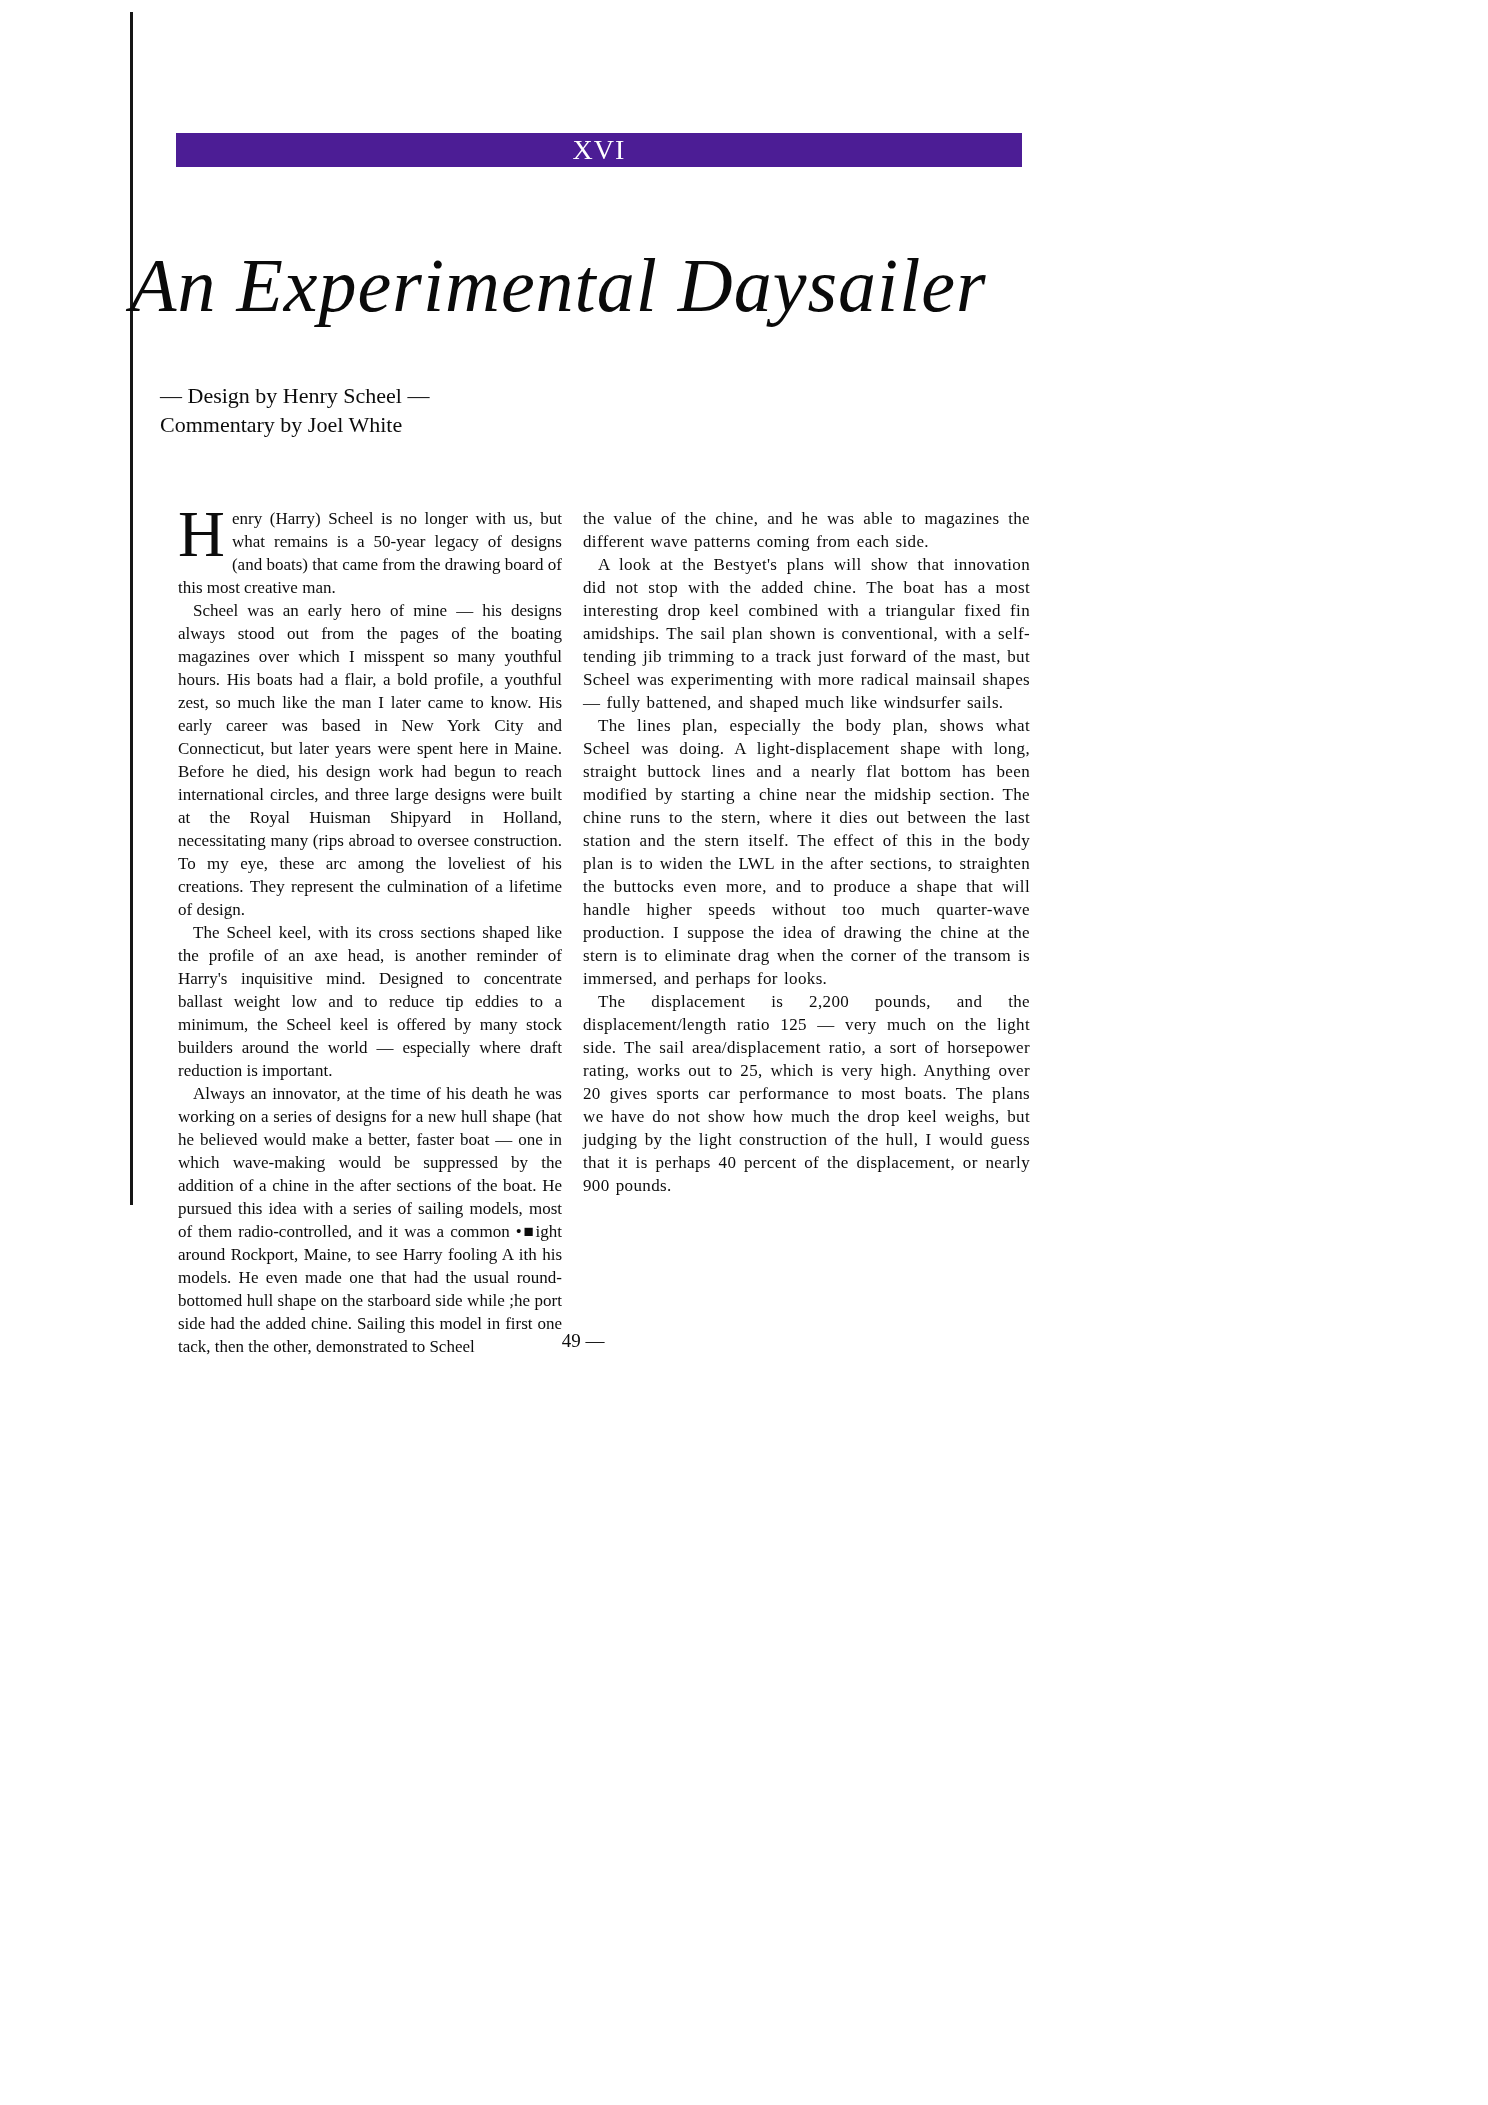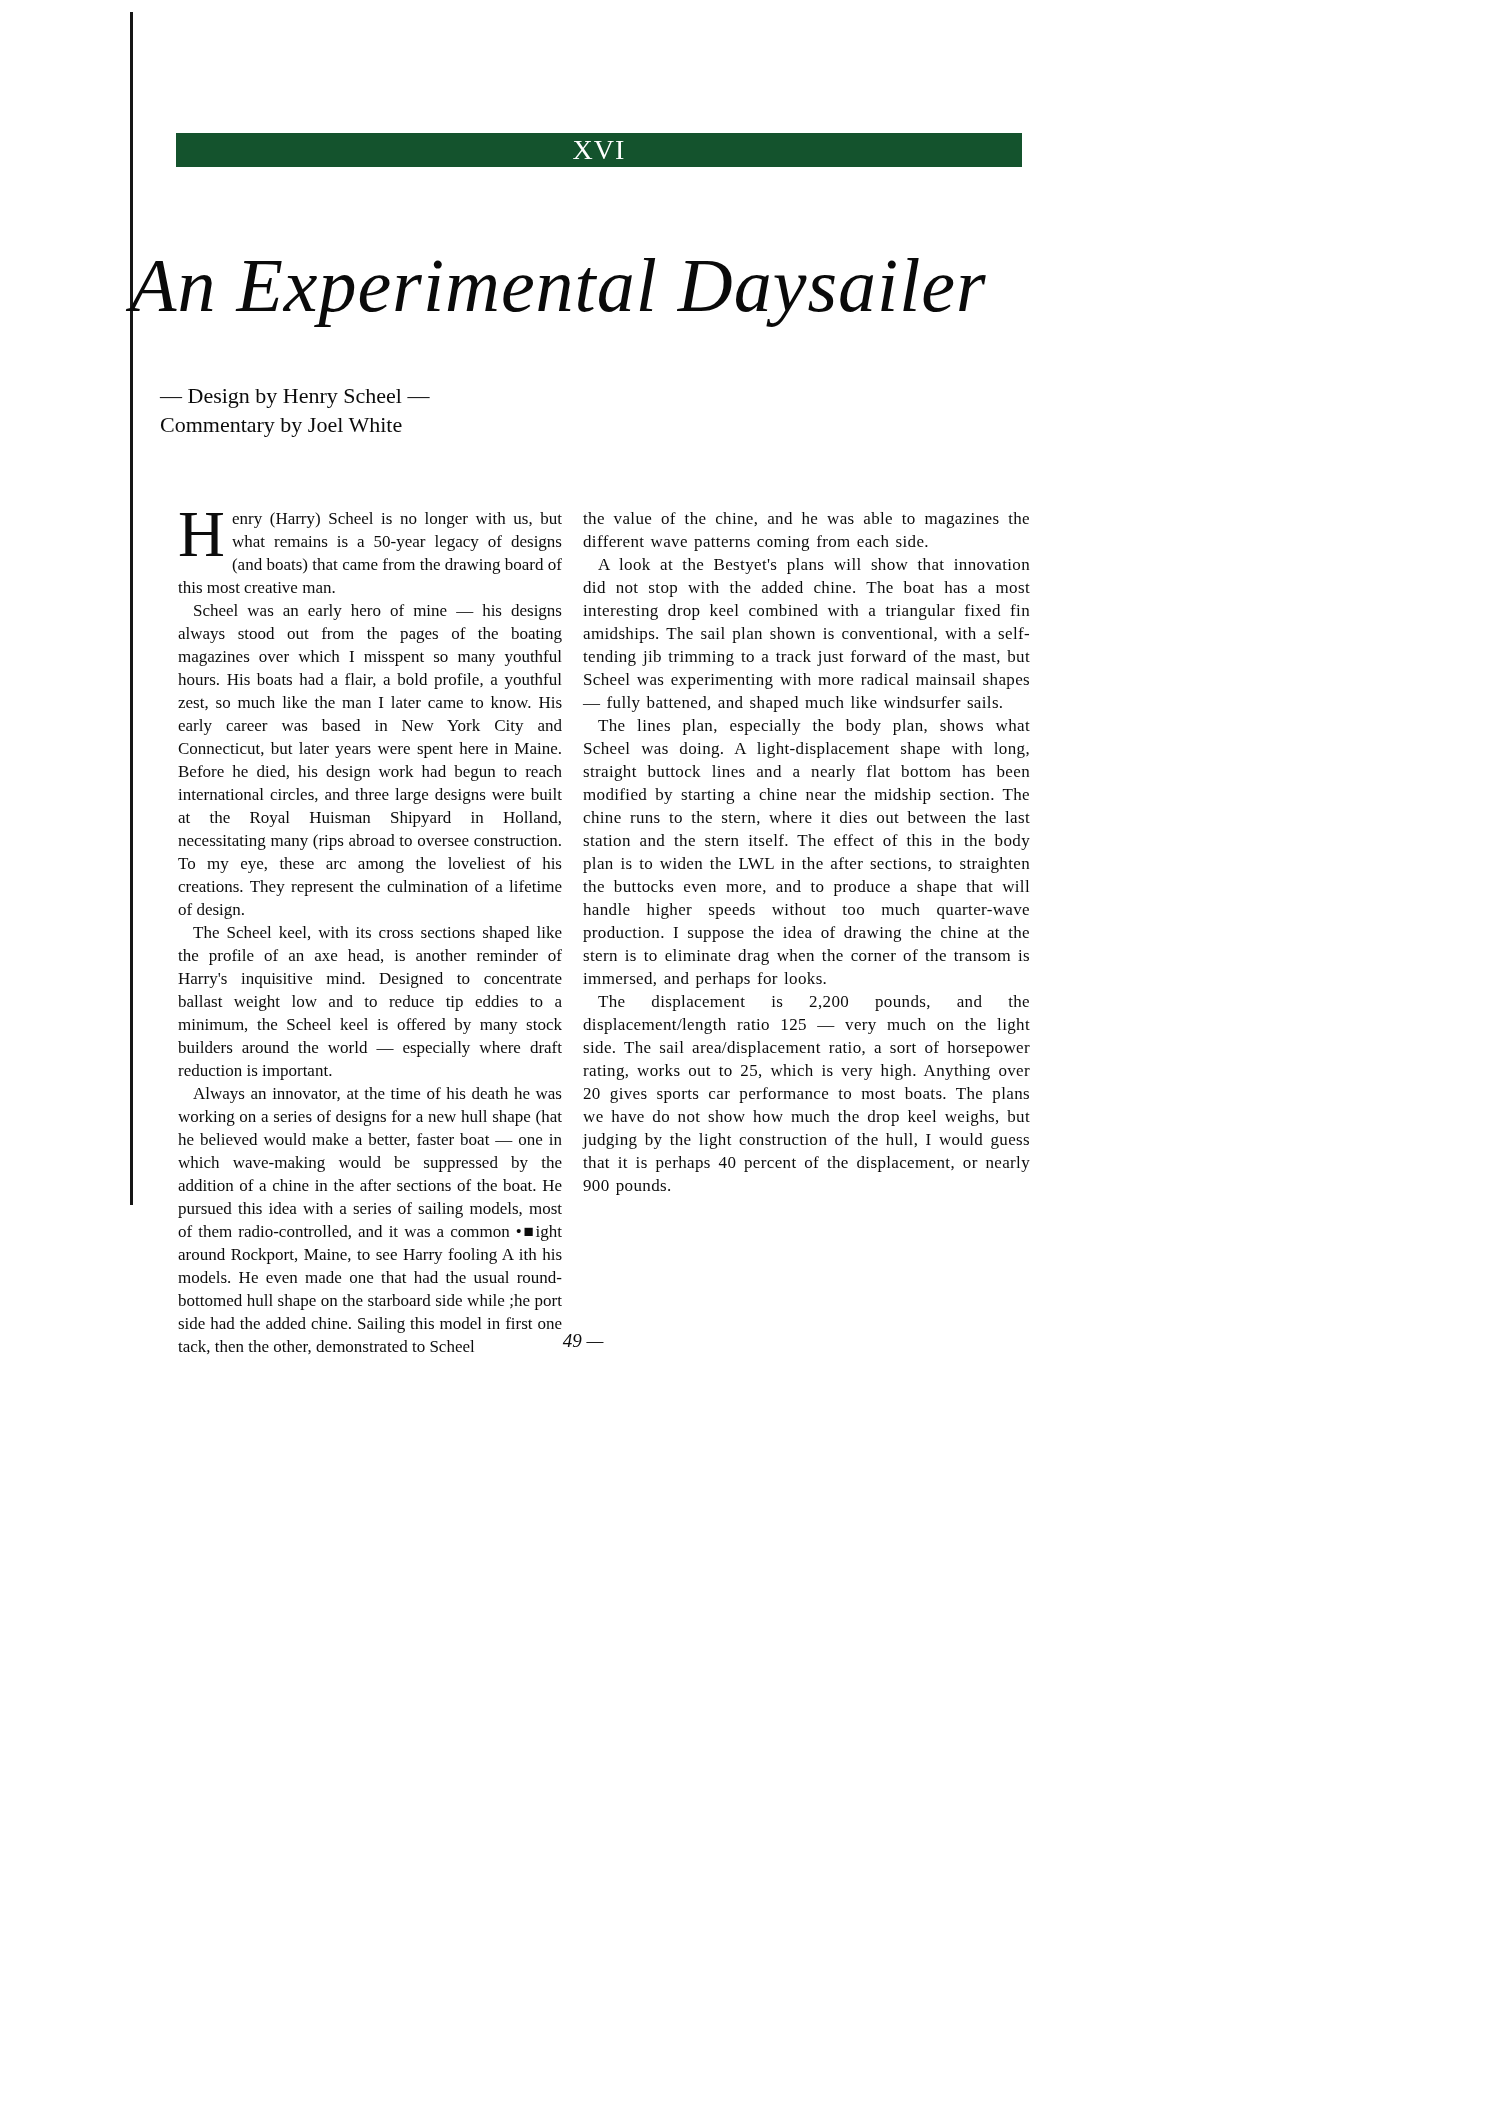--- a/index.html
+++ b/index.html
@@ -23,21 +23,21 @@
     width: 3px;
     height: 1193px;
     background: #161616;
   }
   .chapter-banner {
     position: absolute;
     left: 176px;
     top: 133px;
     width: 846px;
     height: 34px;
-    background: #14532d;
+    background: #4c1d95;
     color: #ffffff;
     display: flex;
     align-items: center;
     justify-content: center;
     font-size: 28px;
     letter-spacing: 1px;
   }
   .page-title {
     position: absolute;
     left: 130px;
@@ -91,21 +91,20 @@
     font-size: 65px;
     line-height: 49px;
     padding: 3px 7px 0 0;
   }
   .page-number {
     position: absolute;
     left: 160px;
     top: 1330px;
     width: 846px;
     text-align: center;
-    font-style: italic;
     font-size: 19px;
   }
 </style>
 </head>
 <body>
 
 <div class="page">
 
   <div class="left-rule"></div>
 

